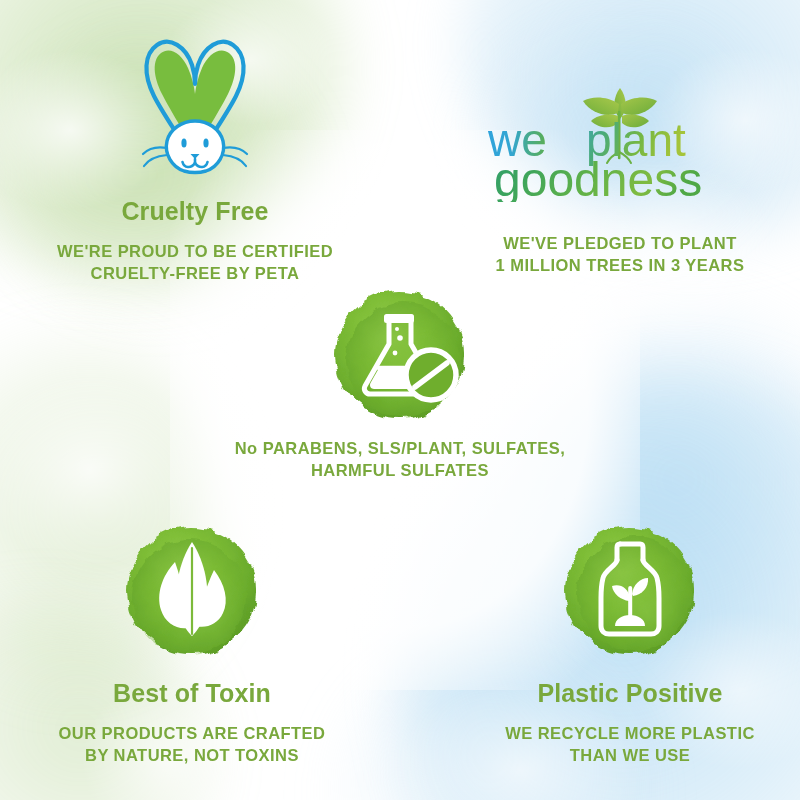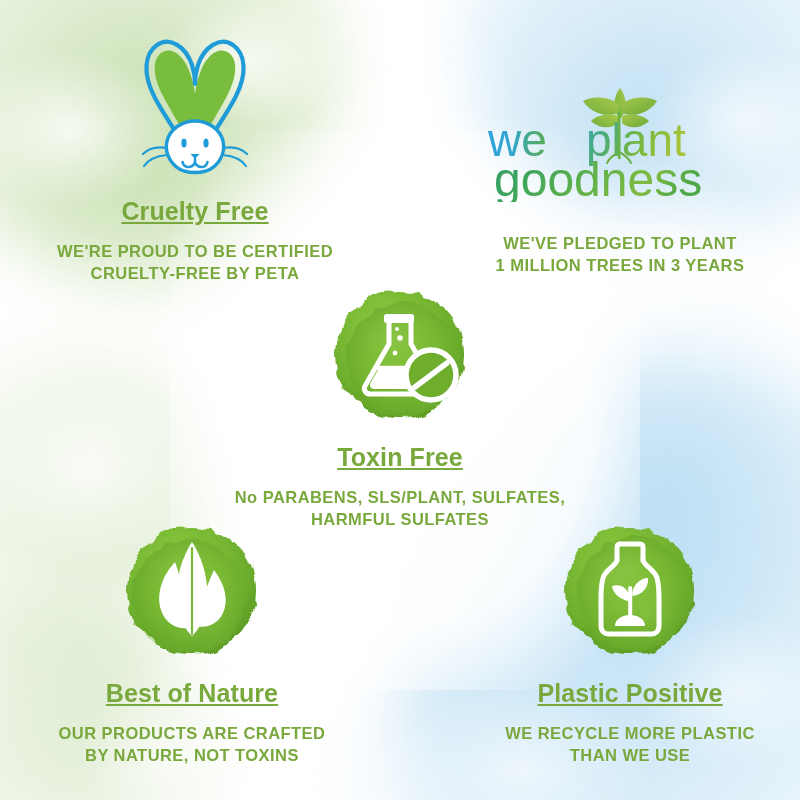--- a/index.html
+++ b/index.html
@@ -141,21 +141,20 @@
 
   .headline {
     color: #79a83c;
     font-family: "Liberation Sans", sans-serif;
     font-weight: bold;
     font-size: 25px;
     letter-spacing: 0.1px;
     line-height: 1.1;
     margin: 14px;
     white-space: nowrap;
-    text-decoration: underline;
   }
 
   .subline {
     color: #79a83c;
     font-family: "Liberation Sans", sans-serif;
     font-weight: bold;
     font-size: 16.5px;
     letter-spacing: 0.45px;
     line-height: 1.35;
     margin: 0;
@@ -386,21 +385,20 @@
         <circle cx="70" cy="47" r="2.0" fill="#ffffff"></circle>
 
         <g>
           <circle cx="104" cy="93" r="25" fill="#6fae2d"></circle>
           <circle cx="104" cy="93" r="25" fill="none" stroke="#ffffff" stroke-width="5.5"></circle>
           <path d="M88 105 L120 81" stroke="#ffffff" stroke-width="5.5" stroke-linecap="round"></path>
         </g>
       </svg>
     </div>
 
-    <h2 class="headline" style="margin-top:16px;">Toxin Free</h2>
 
     <div class="sub-wrap">
       <p class="subline">No PARABENS, SLS/PLANT, SULFATES,</p>
       <p class="subline">HARMFUL SULFATES</p>
     </div>
   </div>
 
   <div class="cell" style="left:12px; top:518px; width:360px;">
 
     <div class="badge">
@@ -421,21 +419,21 @@
                    C 80 90, 87 69, 95 52 Z"></path>
 
           <path d="M73 24 C 60 44, 54 72, 60 96 C 64 110, 73 118, 73 118
                    C 73 118, 82 110, 86 96 C 92 72, 86 44, 73 24 Z"></path>
         </g>
 
         <path d="M73 30 L73 116" stroke="#7cba3a" stroke-width="2.2" stroke-linecap="round"></path>
       </svg>
     </div>
 
-    <h2 class="headline" style="margin-top:16px;">Best of Nature</h2>
+    <h2 class="headline" style="margin-top:16px;">Best of Toxin</h2>
 
     <div class="sub-wrap">
       <p class="subline">OUR PRODUCTS ARE CRAFTED</p>
       <p class="subline">BY NATURE, NOT TOXINS</p>
     </div>
   </div>
 
   <div class="cell" style="left:450px; top:518px; width:360px;">
 
     <div class="badge">

